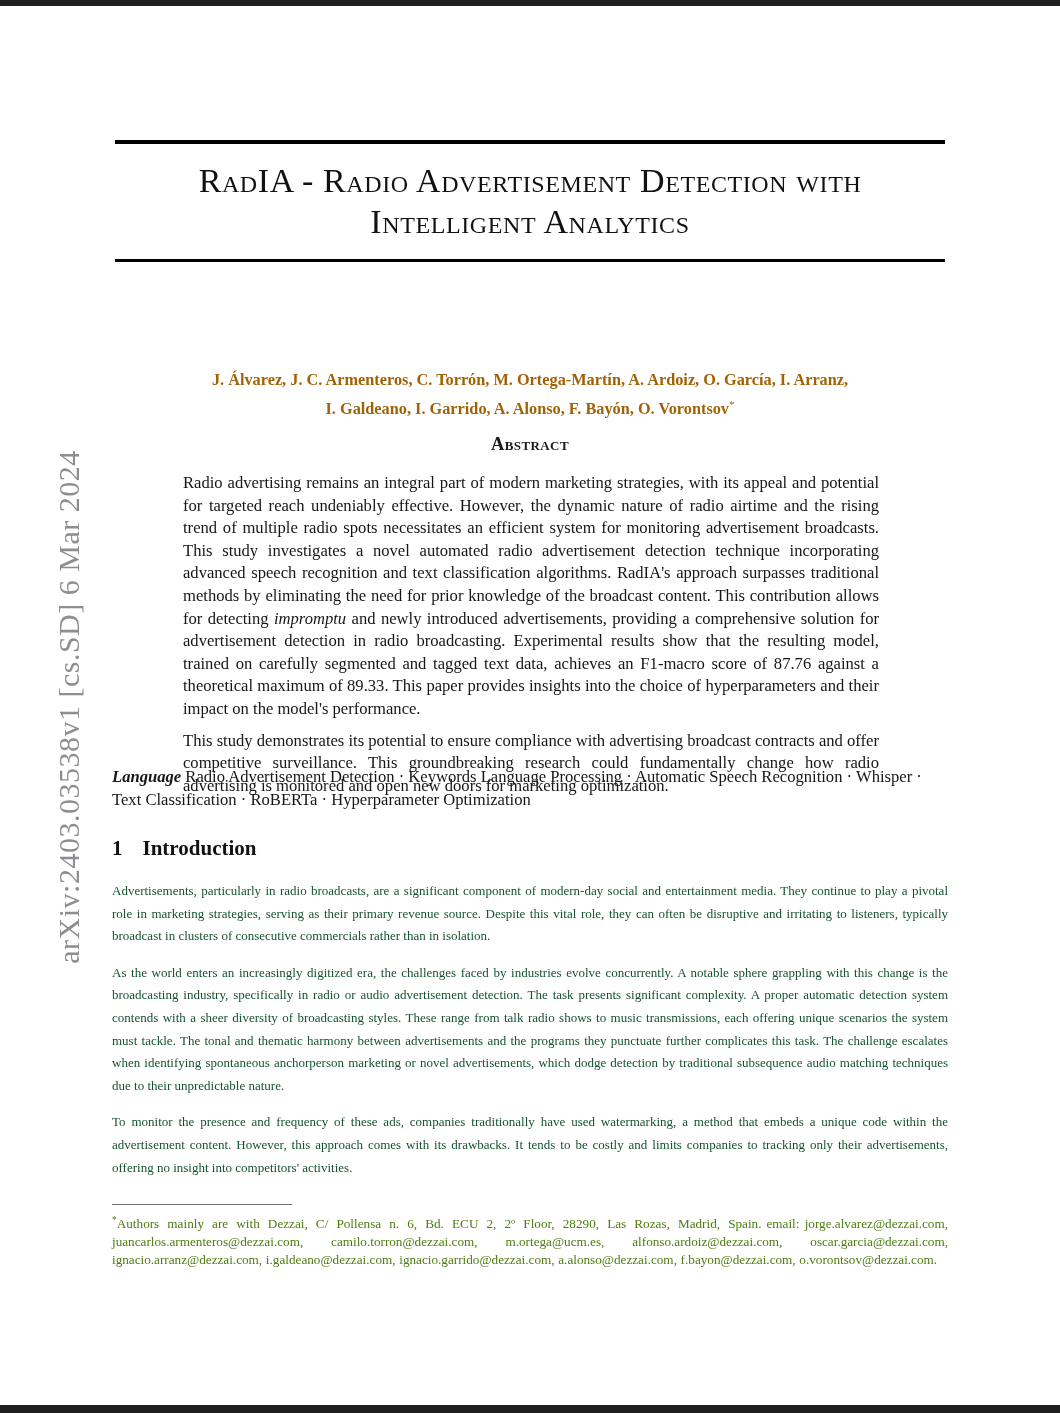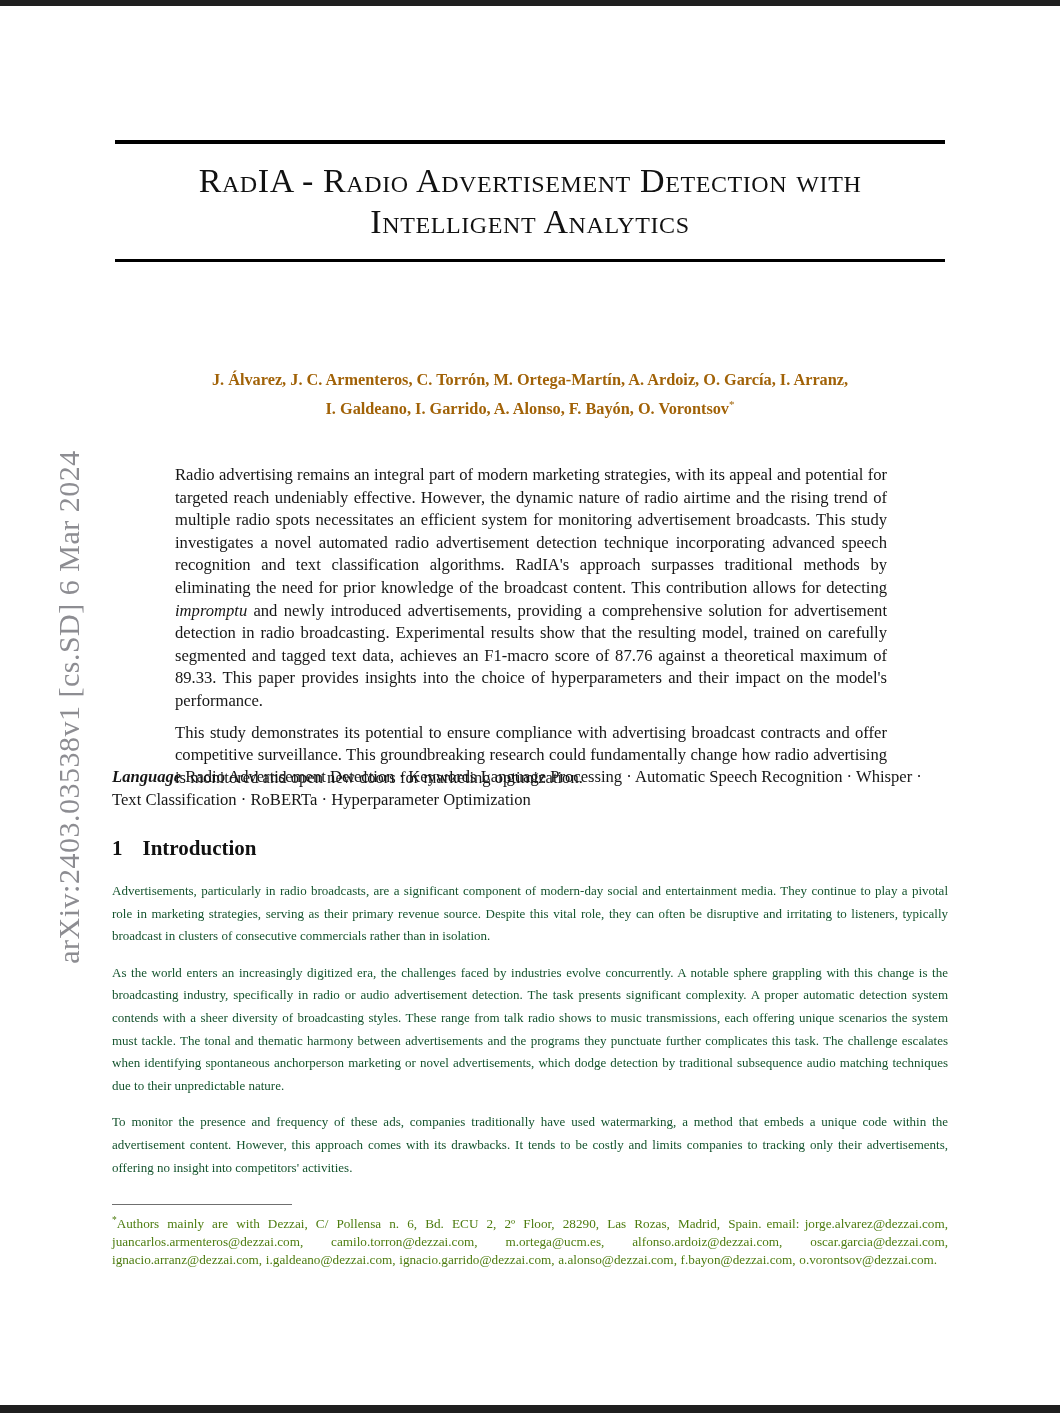--- a/index.html
+++ b/index.html
@@ -108,21 +108,21 @@
     letter-spacing: 0.4px;
   }
 
   .abstract-block {
     position: absolute;
     left: 63px;
     top: 464px;
     width: 712px;
   }
   .abstract-block p {
-    margin: 0;
+    margin: 8px;
     text-align: justify;
     text-justify: inter-word;
     font-size: 16.6px;
     line-height: 22.6px;
     color: #161616;
   }
   .abstract-block p + p { margin-top: 9px; }
   .abstract-block i { font-style: italic; }
 
   .keywords {
@@ -208,20 +208,21 @@
   <div class="rule-top"></div>
   <div class="rule-bottom"></div>
 
   <div class="paper-title">RadIA - Radio Advertisement Detection with Intelligent Analytics</div>
 
   <div class="authors">
     <span>J. Álvarez, J. C. Armenteros, C. Torrón, M. Ortega-Martín, A. Ardoiz, O. García, I. Arranz,</span><br>
     <span>I. Galdeano, I. Garrido, A. Alonso, F. Bayón, O. Vorontsov</span><sup>*</sup>
   </div>
 
+  <div class="abstract-heading">Abstract</div>
 
   <div class="abstract-block">
     <p><span>Radio advertising remains an integral part of modern marketing strategies, with its appeal and potential for targeted reach undeniably effective. However, the dynamic nature of radio airtime and the rising trend of multiple radio spots necessitates an efficient system for monitoring advertisement broadcasts. This study investigates a novel automated radio advertisement detection technique incorporating advanced speech recognition and text classification algorithms. RadIA's approach surpasses traditional methods by eliminating the need for prior knowledge of the broadcast content. This contribution allows for detecting </span><i>impromptu</i><span> and newly introduced advertisements, providing a comprehensive solution for advertisement detection in radio broadcasting. Experimental results show that the resulting model, trained on carefully segmented and tagged text data, achieves an F1-macro score of 87.76 against a theoretical maximum of 89.33. This paper provides insights into the choice of hyperparameters and their impact on the model's performance.</span></p>
     <p>This study demonstrates its potential to ensure compliance with advertising broadcast contracts and offer competitive surveillance. This groundbreaking research could fundamentally change how radio advertising is monitored and open new doors for marketing optimization.</p>
   </div>
 
   <div class="keywords">
     <span class="kw-label">Language</span>
     <span>Radio Advertisement Detection · Keywords Language Processing · Automatic Speech Recognition · Whisper · Text Classification · RoBERTa · Hyperparameter Optimization</span>
   </div>

